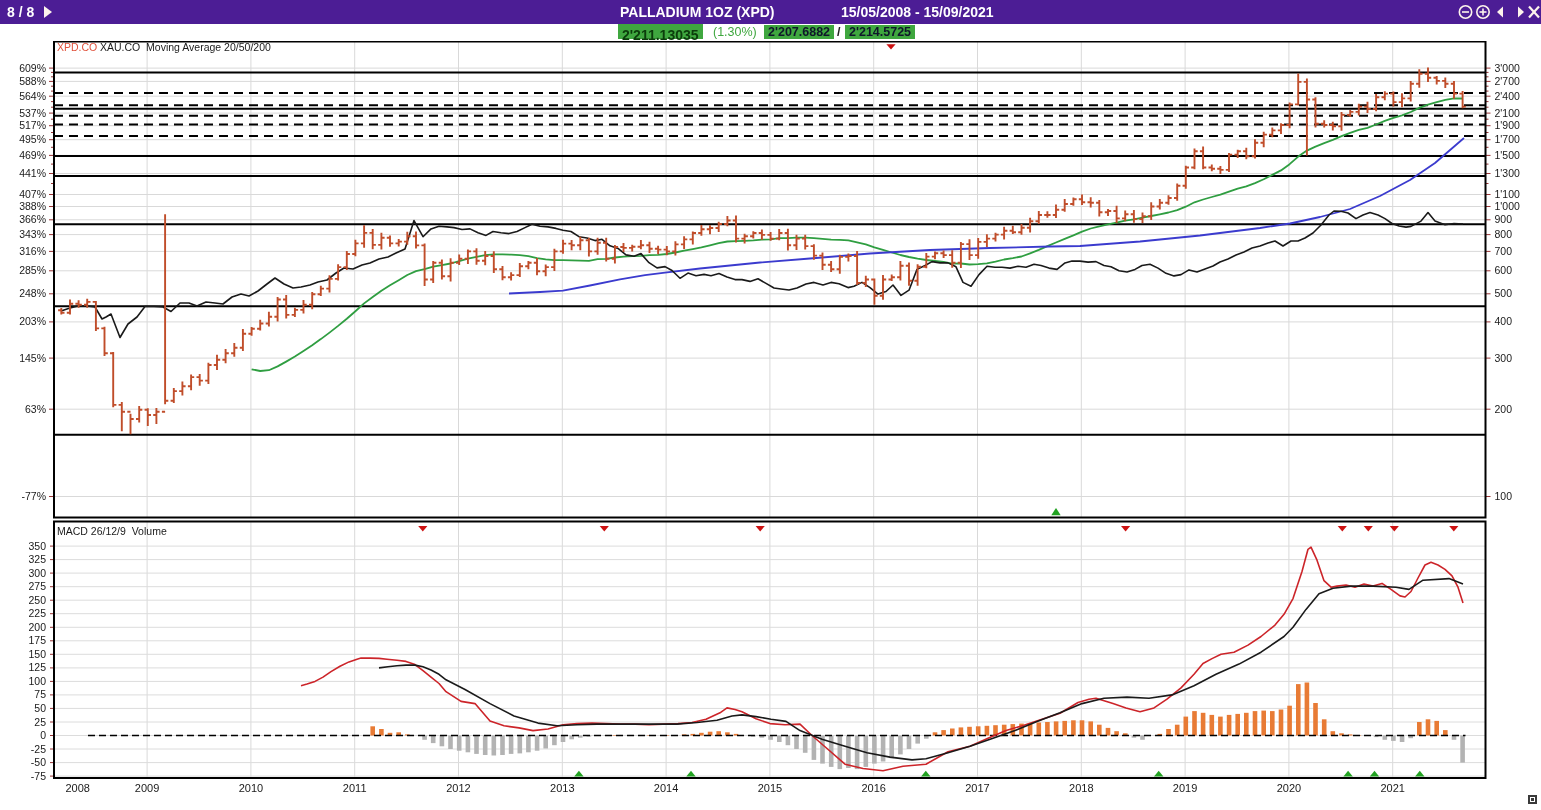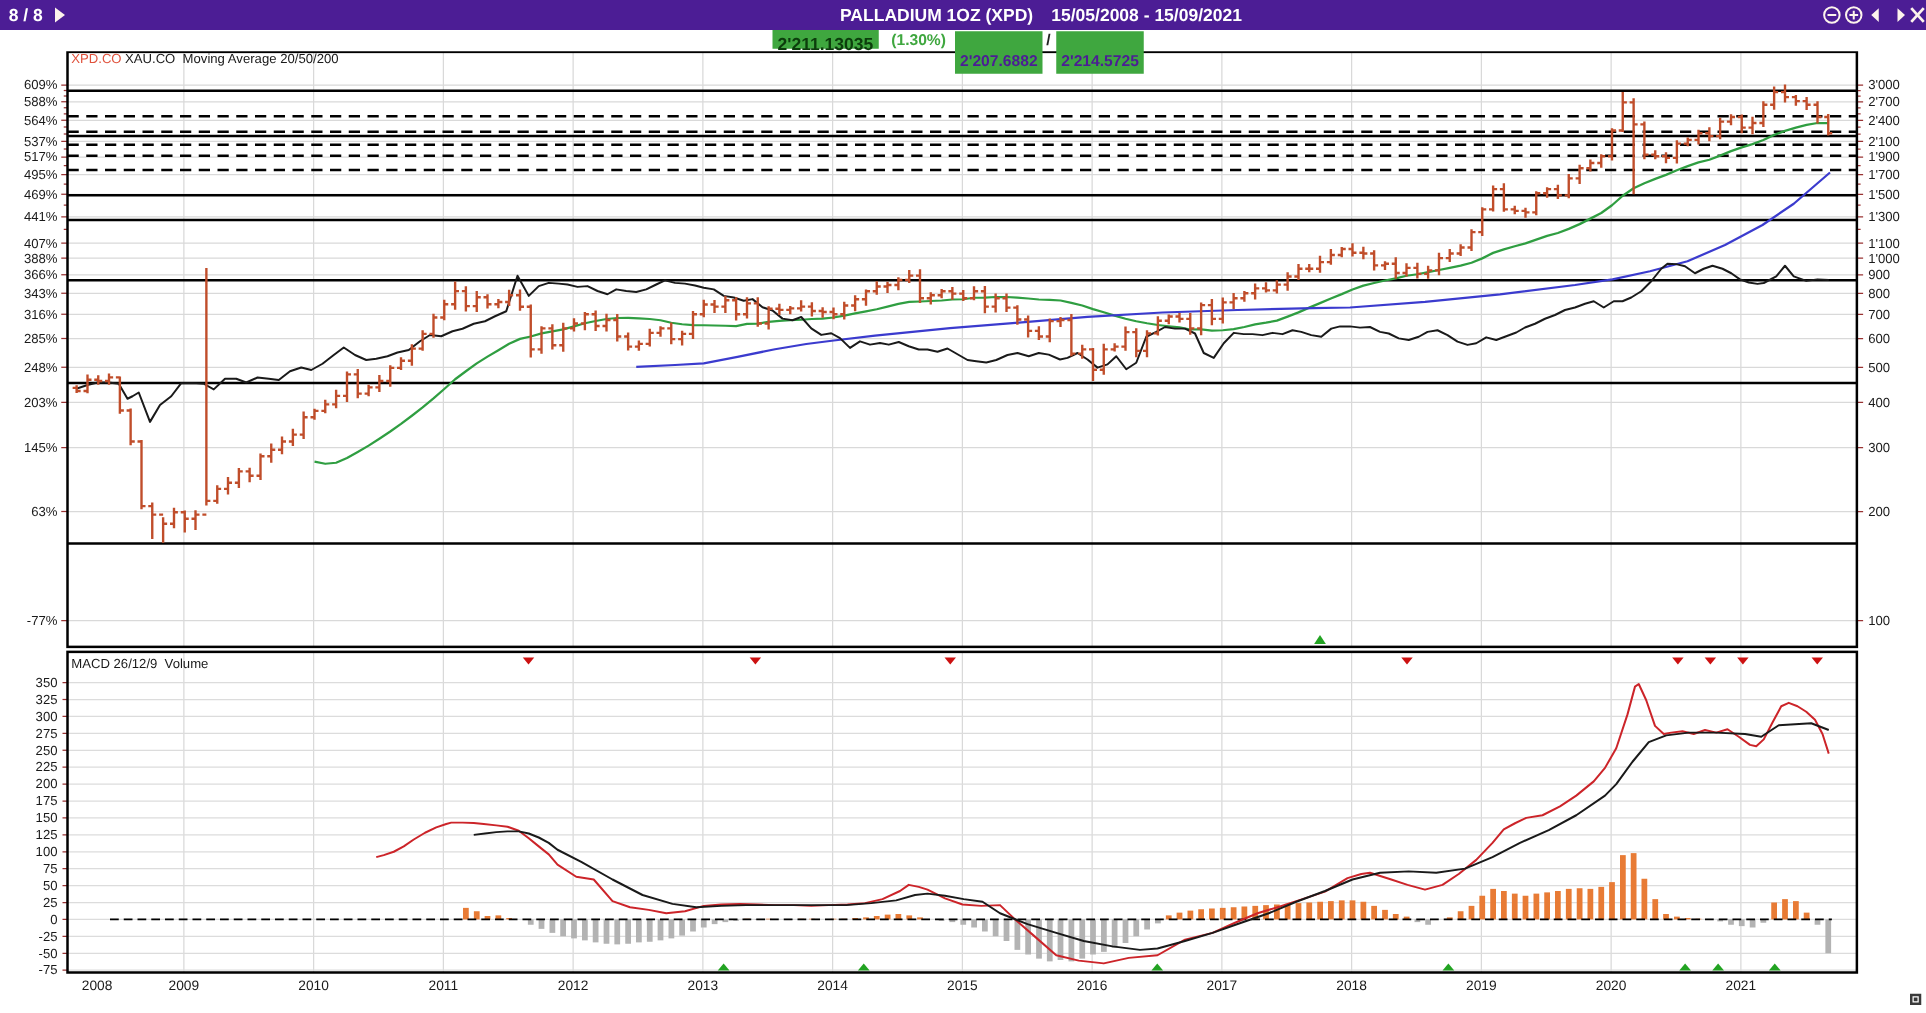--- a/index.html
+++ b/index.html
@@ -1,21 +1,21 @@
 <!DOCTYPE html>
 <html><head><meta charset="utf-8">
 <style>
 *{margin:0;padding:0;box-sizing:border-box}
 html,body{width:1541px;height:810px;background:#fff;font-family:"Liberation Sans",sans-serif;overflow:hidden}
 .tbar{position:absolute;left:0;top:0;width:1541px;height:24px;background:#4c1d95;color:#fff}
 .tb{position:absolute;font-size:14px;font-weight:bold;top:4px;white-space:nowrap}
 .vrow{position:absolute;left:0;top:24px;width:1541px;height:17px;background:#fff}
-.gbox{position:absolute;top:1px;background:#3fa73f;color:#4c1d95;font-size:12.5px;font-weight:bold;padding:17px 4px;height:14px;line-height:14px}
+.gbox{position:absolute;top:1px;background:#3fa73f;color:#0f172a;font-size:12.5px;font-weight:bold;padding:0 4px;height:14px;line-height:14px}
 .gbig{position:absolute;top:0px;background:#3fa73f;color:#0c3d0c;font-size:14px;font-weight:bold;padding:4px 4px;height:15px;line-height:15px}
-.gtxt{position:absolute;top:1px;color:#3fa73f;font-size:12.5px;font-weight:bold;height:14px;line-height:14px}
+.gtxt{position:absolute;top:1px;color:#3fa73f;font-size:12.5px;font-weight:normal;height:14px;line-height:14px}
 .slash{position:absolute;top:1px;color:#222;font-size:12.5px;font-weight:bold;height:14px;line-height:14px}
 svg{position:absolute;left:0;top:0}
 </style></head>
 <body>
 <svg width="1541" height="810" viewBox="0 0 1541 810">
     <line x1="147.1" y1="41.5" x2="147.1" y2="517.5" stroke="#d9d9d9" stroke-width="1"></line>
 <line x1="147.1" y1="521.5" x2="147.1" y2="778.0" stroke="#d9d9d9" stroke-width="1"></line>
 <line x1="250.9" y1="41.5" x2="250.9" y2="517.5" stroke="#d9d9d9" stroke-width="1"></line>
 <line x1="250.9" y1="521.5" x2="250.9" y2="778.0" stroke="#d9d9d9" stroke-width="1"></line>
 <line x1="354.7" y1="41.5" x2="354.7" y2="517.5" stroke="#d9d9d9" stroke-width="1"></line>
@@ -389,21 +389,21 @@
 <text x="1392.7" y="792.0" font-family="&quot;Liberation Sans&quot;, sans-serif" font-size="11" fill="#1a1a1a" text-anchor="middle" font-weight="normal">2021</text>
 <rect x="1528" y="795" width="9" height="9" fill="#3a3a3a"></rect>
     <rect x="1530" y="797" width="5" height="5" fill="#fff"></rect>
     <rect x="1531" y="798" width="3" height="3" fill="#3a3a3a"></rect>
   </svg>
 <div class="tbar">
  <span class="tb" style="left:7px">8 / 8</span>
  <svg class="tb" style="left:42px;top:5px" width="12" height="14" viewBox="0 0 12 14">
       <path d="M2,1 L10,7 L2,13 Z" fill="#fdf3ec"></path>
     </svg>
- <span class="tb" style="left:672px">PALLADIUM 1OZ (XPD)</span>
+ <span class="tb" style="left:620px">PALLADIUM 1OZ (XPD)</span>
  <span class="tb" style="left:841px">15/05/2008 - 15/09/2021</span>
  <svg class="tb" style="left:1458px;top:4px" width="83" height="16" viewBox="0 0 83 16">
    <g stroke="#fdf3ec" stroke-width="1.6" fill="none">
      <circle cx="7.5" cy="8" r="6.2"></circle>
         <line x1="4" y1="8" x2="11" y2="8"></line>
      <circle cx="25" cy="8" r="6.2"></circle>
         <line x1="21.5" y1="8" x2="28.5" y2="8"></line>
         <line x1="25" y1="4.5" x2="25" y2="11.5"></line>
    </g>
    <path d="M45,2.5 L39,8 L45,13.5 Z" fill="#fdf3ec"></path>

